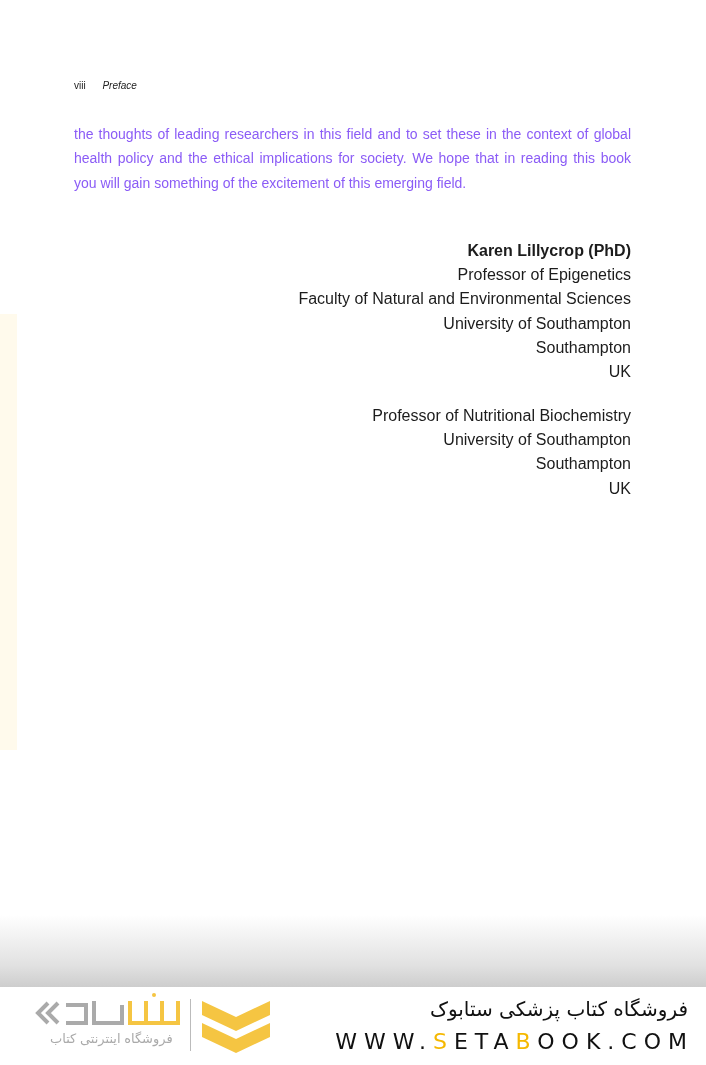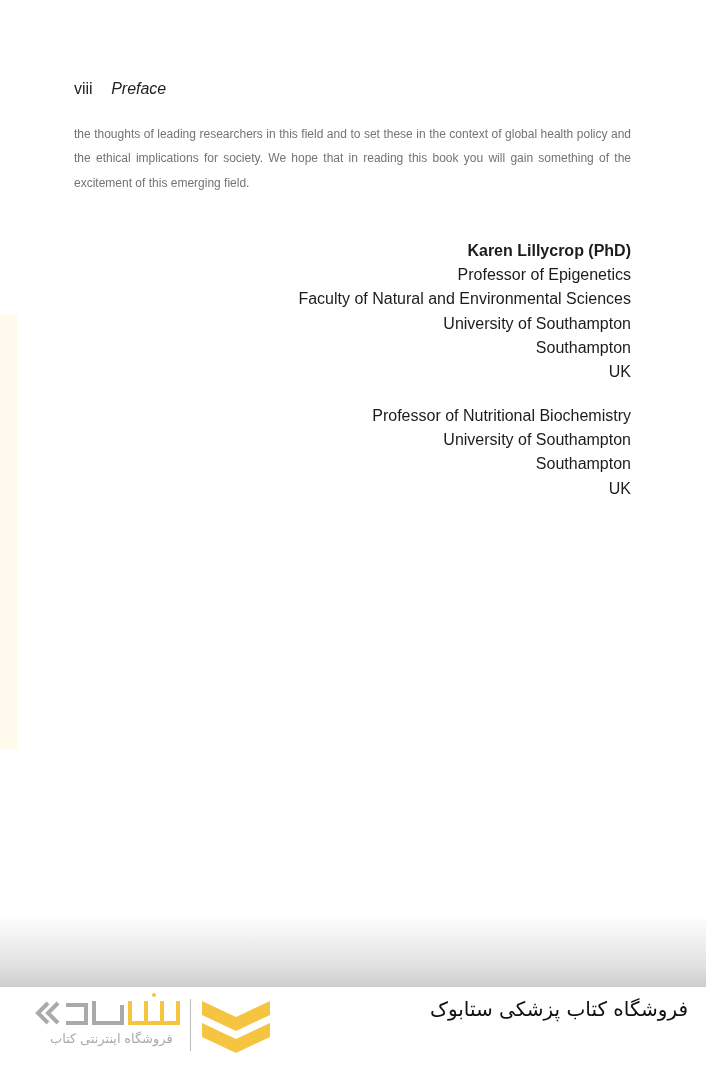--- a/index.html
+++ b/index.html
@@ -6,28 +6,28 @@
     body {
       width: 706px; height: 1065px; position: relative; overflow: hidden;
       background: #ffffff; color: #1a1a1a;
       font-family: "Liberation Sans", "DejaVu Sans", sans-serif;
     }
     .side-strip {
       position: absolute; left: 0; top: 314px; width: 17px; height: 436px;
       background: #fffaec;
     }
     .running-head {
-      position: absolute; left: 74px; top: 80px; font-size: 16px; color: #222;
+      position: absolute; left: 74px; top: 80px; font-size: 10px; color: #222;
     }
     .running-head .pg { margin-right: 14px; }
     .running-head .title { font-style: italic; }
     .body-text {
       position: absolute; left: 74px; top: 122px; width: 557px;
-      font-size: 12px; line-height: 24.3px; text-align: justify;
-      color: #737373;
+      font-size: 14px; line-height: 24.3px; text-align: justify;
+      color: #8b5cf6;
     }
     .body-text p { margin: 0; }
     .signature {
       position: absolute; right: 75px; text-align: right;
       font-size: 16px; line-height: 24.2px; color: #1c1c1c;
     }
     .signature .name { font-weight: bold; }
     .sig1 { top: 239px; }
     .sig2 { top: 404px; }
     .shadow-band {
@@ -101,13 +101,16 @@
     </svg>
     <span class="brand-text">فروشگاه اینترنتی کتاب</span>
     <div class="divider"></div>
     <svg width="72" height="60" style="position:absolute;left:170px;top:4px">
       <polygon points="2,6 36,22 70,6 70,20 36,36 2,20" fill="#f5c542"></polygon>
       <polygon points="2,28 36,44 70,28 70,42 36,58 2,42" fill="#f5c542"></polygon>
     </svg>
   </div>
 
   <div class="store-fa">فروشگاه کتاب پزشکی ستابوک</div>
+  <div class="store-url">
+    <span>WWW.</span><span class="hl">S</span><span>ETA</span><span class="hl">B</span><span>OOK.COM</span>
+  </div>
 </div>
 
 </body></html>

